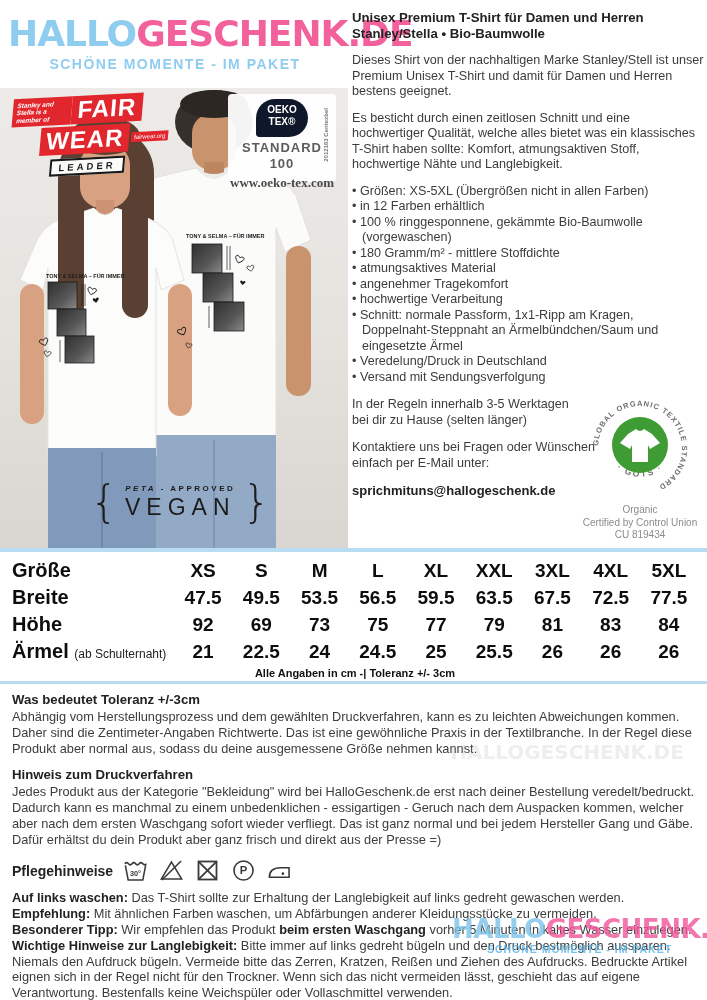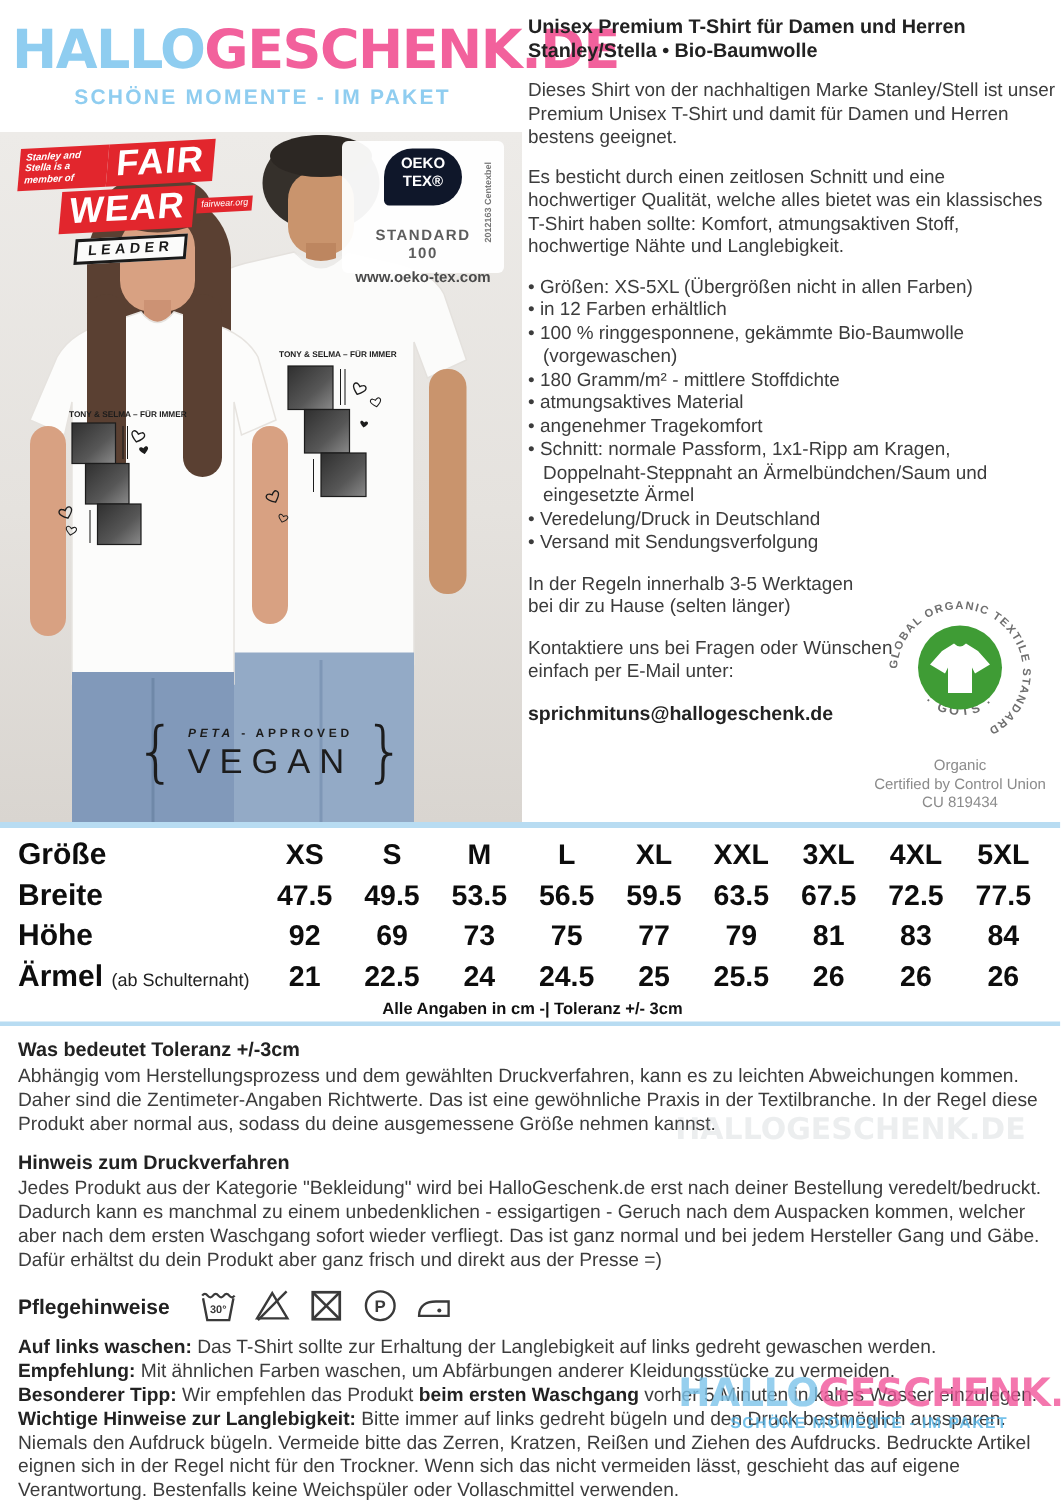--- a/index.html
+++ b/index.html
@@ -26,24 +26,24 @@
           padding:2px 6px;transform:skewX(-8deg);letter-spacing:1px;}
   .fw-row2{display:flex;align-items:flex-start;margin-top:2px;margin-left:26px;}
   .fw-url{background:#e2262d;color:#fff;font-size:6px;padding:2px 3px;transform:skewX(-8deg);align-self:center;margin-left:2px;}
   .fw-leader{display:inline-block;margin:4px 0 0 34px;border:2px solid #1a1a1a;background:#fbfbfa;color:#1a1a1a;
              font-weight:bold;font-size:9.5px;letter-spacing:3px;padding:1px 7px;transform:skewX(-8deg);}
 
   .oekotex{position:absolute;left:228px;top:6px;width:108px;height:88px;background:rgba(255,255,255,.95);
            border-radius:4px;text-align:center;padding-top:5px;box-sizing:border-box;}
   .ot-blob{display:inline-block;background:#0f172a;color:#fff;border-radius:22px 22px 22px 4px;
            width:52px;height:38px;padding-top:5px;box-sizing:border-box;font-weight:bold;font-size:10px;line-height:1.15;}
-  .ot-std{margin-top:15px;font-weight:bold;font-size:10px;color:#5c5c5c;line-height:1.2;letter-spacing:1px;}
+  .ot-std{margin-top:3px;font-weight:bold;font-size:13px;color:#5c5c5c;line-height:1.2;letter-spacing:1px;}
   .ot-vert{position:absolute;right:6px;top:14px;font-size:6px;color:#777;font-weight:bold;
            writing-mode:vertical-rl;transform:rotate(180deg);line-height:1.4;}
-  .ot-url{margin-top:4px;font-weight:bold;font-size:10px;color:#4a4a4a;}
+  .ot-url{margin-top:4px;font-weight:bold;font-size:13px;color:#4a4a4a;font-family:Liberation Serif, serif;}
 
   .vegan{position:absolute;left:90px;top:392px;display:flex;align-items:center;color:#1c1c1c;}
   .vg-brace{font-size:44px;font-weight:300;line-height:1;font-family:"DejaVu Sans",sans-serif;}
   .vg-mid{text-align:center;margin:0 7px;}
   .vg-top{font-size:8px;font-weight:bold;letter-spacing:2.5px;}
   .vg-top .peta{font-style:italic;}
   .vg-word{font-size:23px;letter-spacing:6px;font-weight:500;margin-top:1px;}
 
   
   .col-right{position:absolute;left:352px;top:10px;width:353px;font-size:12.6px;line-height:15.5px;color:#3c3c3c;}
@@ -70,21 +70,21 @@
   .slabel-suffix{font-weight:normal;font-size:12px;color:#222;}
   .scell{font-weight:bold;font-size:19px;text-align:center;}
   .sfoot{margin-top:2px;text-align:center;font-weight:bold;font-size:11px;color:#111;}
 
   
   .sections{position:absolute;left:12px;top:692px;width:688px;font-size:12.8px;line-height:16px;color:#3c3c3c;}
   .sec-h{font-weight:bold;font-size:13.2px;color:#222;margin-top:10px;}
   .sec-h:first-child{margin-top:0;}
   .sec-b{margin-top:1px;}
   .care-row{display:flex;align-items:center;gap:9px;margin:9px 0 6px 0;}
-  .care-title{font-weight:bold;font-size:14px;color:#222;margin-right:10px;}
+  .care-title{font-weight:bold;font-size:14px;color:#222;margin-right:0;}
   .care-icon{width:27px;height:27px;}
   .care-line{line-height:15.5px;margin-top:0.5px;}
   .lead{font-weight:bold;color:#222;}
   .inbold{font-weight:bold;color:#222;}
 
   
   .wm-mid{position:absolute;left:428px;top:740px;width:278px;text-align:center;
           font-family:"DejaVu Sans",sans-serif;font-weight:bold;font-size:20px;color:#9aa4aa;opacity:.18;}
   .wm-bottom{position:absolute;left:452px;top:916px;width:255px;text-align:center;opacity:.8;}
   .wm-line1{font-family:"DejaVu Sans",sans-serif;font-weight:bold;font-size:26px;letter-spacing:-0.5px;line-height:1.05;}
@@ -211,20 +211,21 @@
     <div class="pr-title">Stanley/Stella • Bio-Baumwolle</div>
     <div class="pr-p">Dieses Shirt von der nachhaltigen Marke Stanley/Stell ist unser Premium Unisex T-Shirt und damit für Damen und Herren bestens geeignet.</div>
     <div class="pr-p">Es besticht durch einen zeitlosen Schnitt und eine hochwertiger Qualität, welche alles bietet was ein klassisches T-Shirt haben sollte: Komfort, atmungsaktiven Stoff, hochwertige Nähte und Langlebigkeit.</div>
     <div class="pr-bullets">
       <div class="pr-bullet">Größen: XS-5XL (Übergrößen nicht in allen Farben)</div>
       <div class="pr-bullet">in 12 Farben erhältlich</div>
       <div class="pr-bullet">100 % ringgesponnene, gekämmte Bio-Baumwolle (vorgewaschen)</div>
       <div class="pr-bullet">180 Gramm/m² - mittlere Stoffdichte</div>
       <div class="pr-bullet">atmungsaktives Material</div>
       <div class="pr-bullet">angenehmer Tragekomfort</div>
+      <div class="pr-bullet">hochwertige Verarbeitung</div>
       <div class="pr-bullet">Schnitt: normale Passform, 1x1-Ripp am Kragen, Doppelnaht-Steppnaht an Ärmelbündchen/Saum und eingesetzte Ärmel</div>
       <div class="pr-bullet">Veredelung/Druck in Deutschland</div>
       <div class="pr-bullet">Versand mit Sendungsverfolgung</div>
     </div>
     <div class="pr-delivery">In der Regeln innerhalb 3-5 Werktagen
 bei dir zu Hause (selten länger)</div>
     <div class="pr-contact">Kontaktiere uns bei Fragen oder Wünschen
 einfach per E-Mail unter:</div>
     <div class="pr-email">sprichmituns@hallogeschenk.de</div>
   </div>

